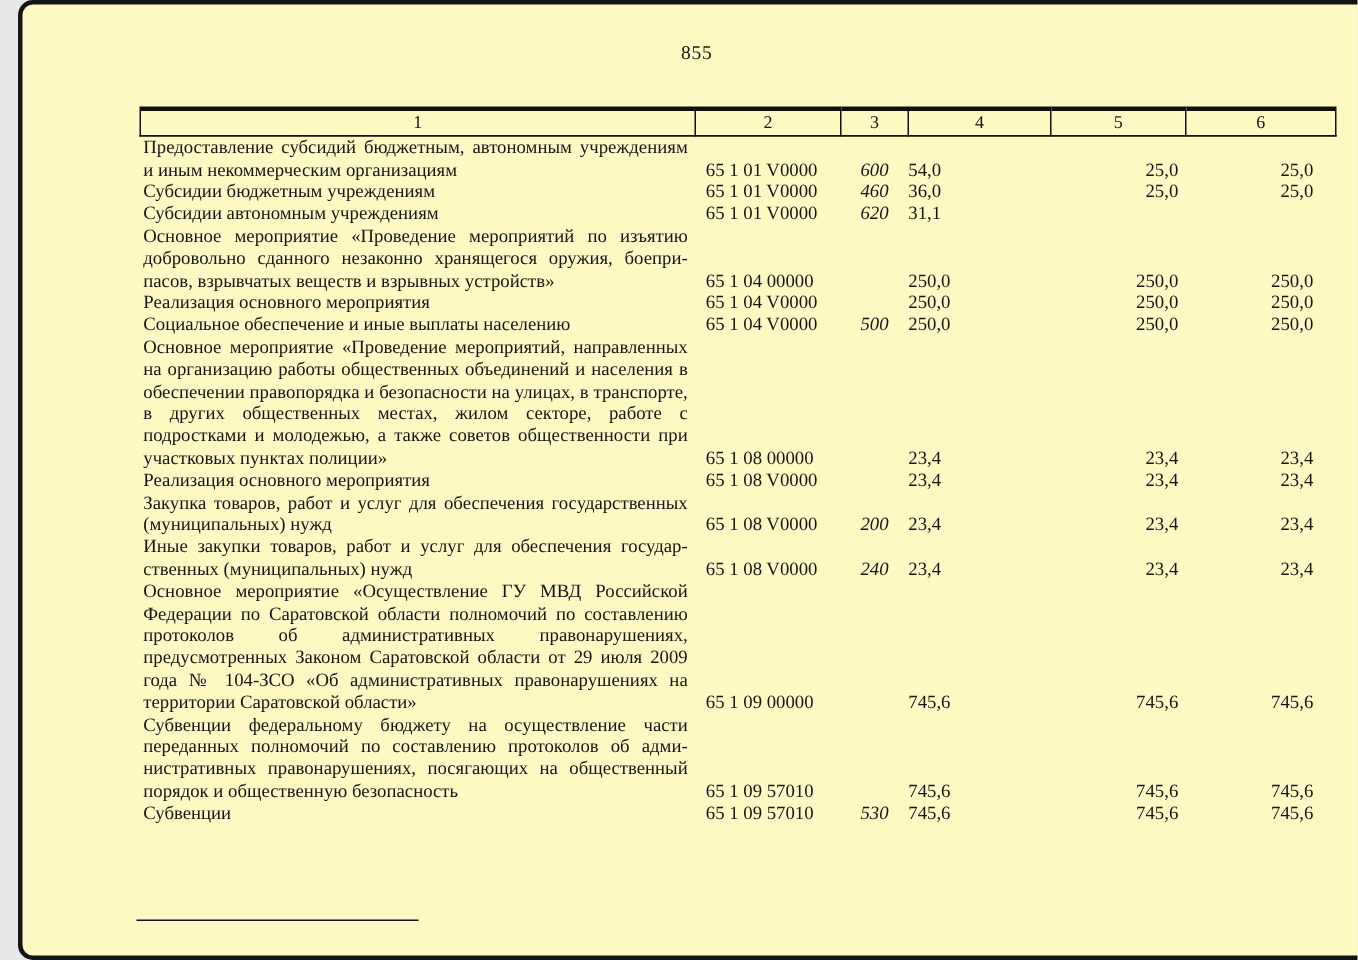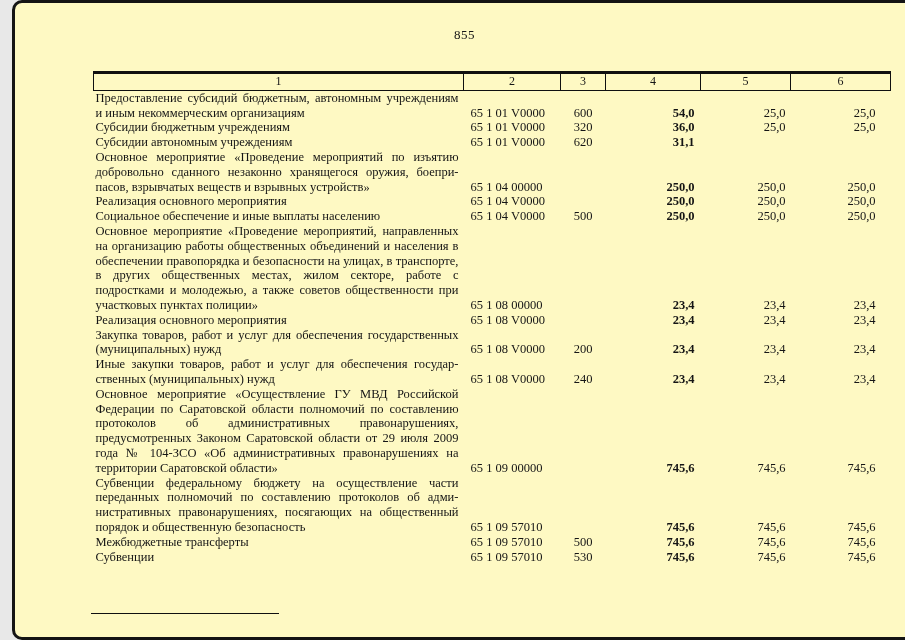--- a/index.html
+++ b/index.html
@@ -62,22 +62,22 @@
   .budget-table td.c0 {
     text-align: justify;
     padding-left: 2px;
     padding-right: 5px;
     hyphens: manual;
   }
   .budget-table td.c1 {
     padding-left: 7px;
     white-space: nowrap;
   }
-  .budget-table td.c2 { text-align: center; }
-  .budget-table td.c3 { text-align: right; padding-right: 6px; font-weight: bold; }
+  .budget-table td.c2 { text-align: center; font-style: italic; }
+  .budget-table td.c3 { padding-right: 6px; }
   .budget-table td.c4 { text-align: right; padding-right: 5px; }
   .budget-table td.c5 { text-align: right; padding-right: 15px; }
   .footer-rule {
     position: absolute;
     left: 76px;
     top: 610px;
     width: 188px;
     border-top: 1.5px solid #101010;
   }
 </style>
@@ -112,21 +112,21 @@
           <td class="c0">Предоставление субсидий бюджетным, автономным учрежде­ниям и иным некоммерческим организациям</td>
           <td class="c1">65 1 01 V0000</td>
           <td class="c2">600</td>
           <td class="c3">54,0</td>
           <td class="c4">25,0</td>
           <td class="c5">25,0</td>
         </tr>
         <tr>
           <td class="c0">Субсидии бюджетным учреждениям</td>
           <td class="c1">65 1 01 V0000</td>
-          <td class="c2">320</td>
+          <td class="c2">460</td>
           <td class="c3">36,0</td>
           <td class="c4">25,0</td>
           <td class="c5">25,0</td>
         </tr>
         <tr>
           <td class="c0">Субсидии автономным учреждениям</td>
           <td class="c1">65 1 01 V0000</td>
           <td class="c2">620</td>
           <td class="c3">31,1</td>
           <td class="c4"></td>
@@ -198,28 +198,20 @@
         </tr>
         <tr>
           <td class="c0">Субвенции федеральному бюджету на осуществление части переданных полномочий по составлению протоколов об адми­нистративных правонарушениях, посягающих на обществен­ный порядок и общественную безопасность</td>
           <td class="c1">65 1 09 57010</td>
           <td class="c2"></td>
           <td class="c3">745,6</td>
           <td class="c4">745,6</td>
           <td class="c5">745,6</td>
         </tr>
         <tr>
-          <td class="c0">Межбюджетные трансферты</td>
-          <td class="c1">65 1 09 57010</td>
-          <td class="c2">500</td>
-          <td class="c3">745,6</td>
-          <td class="c4">745,6</td>
-          <td class="c5">745,6</td>
-        </tr>
-        <tr>
           <td class="c0">Субвенции</td>
           <td class="c1">65 1 09 57010</td>
           <td class="c2">530</td>
           <td class="c3">745,6</td>
           <td class="c4">745,6</td>
           <td class="c5">745,6</td>
         </tr>
       </tbody>
   </table>
 

